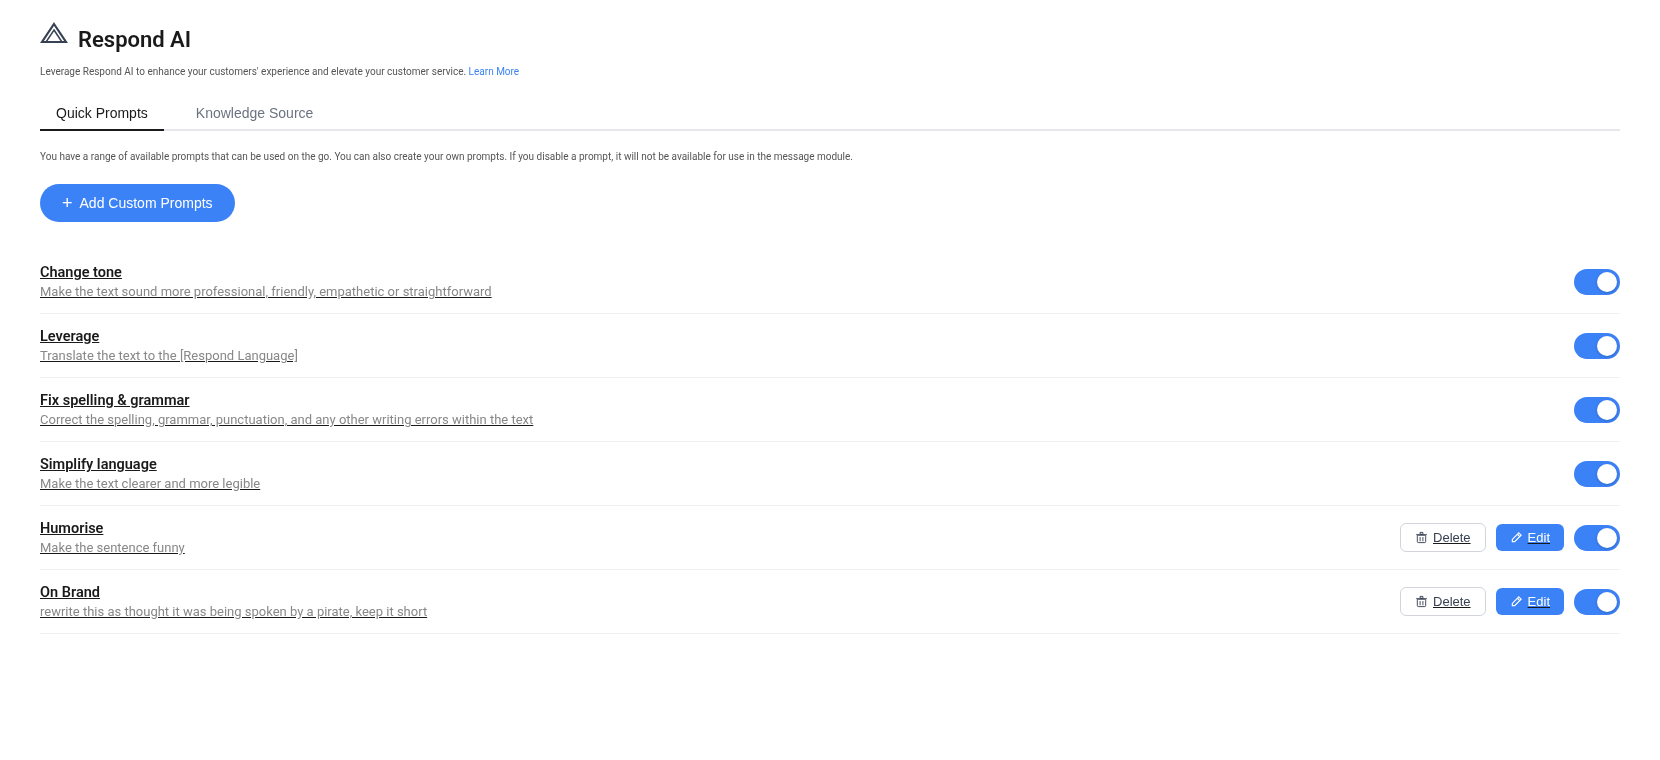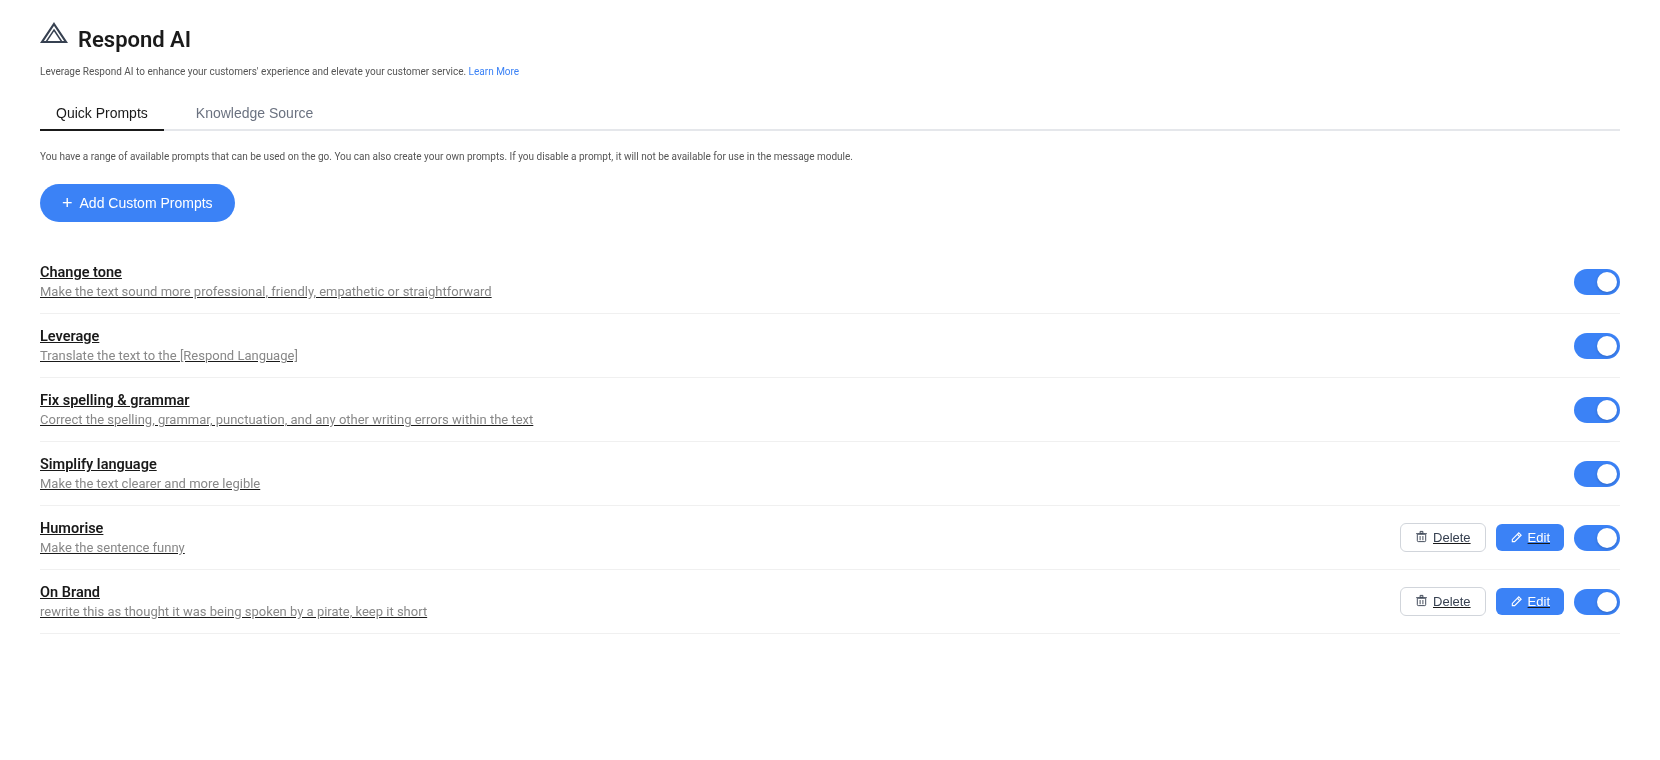--- a/index.html
+++ b/index.html
@@ -123,21 +123,21 @@
     }
     .prompt-actions {
       display: flex;
       align-items: center;
       gap: 10px;
     }
 
     
     .delete-btn {
       display: inline-flex;
-      align-items: flex-start;
+      align-items: center;
       gap: 5px;
       background: #fff;
       color: #374151;
       border: 1px solid #d1d5db;
       border-radius: 6px;
       padding: 6px 14px;
       font-size: 13px;
       font-weight: 500;
       cursor: pointer;
     }

